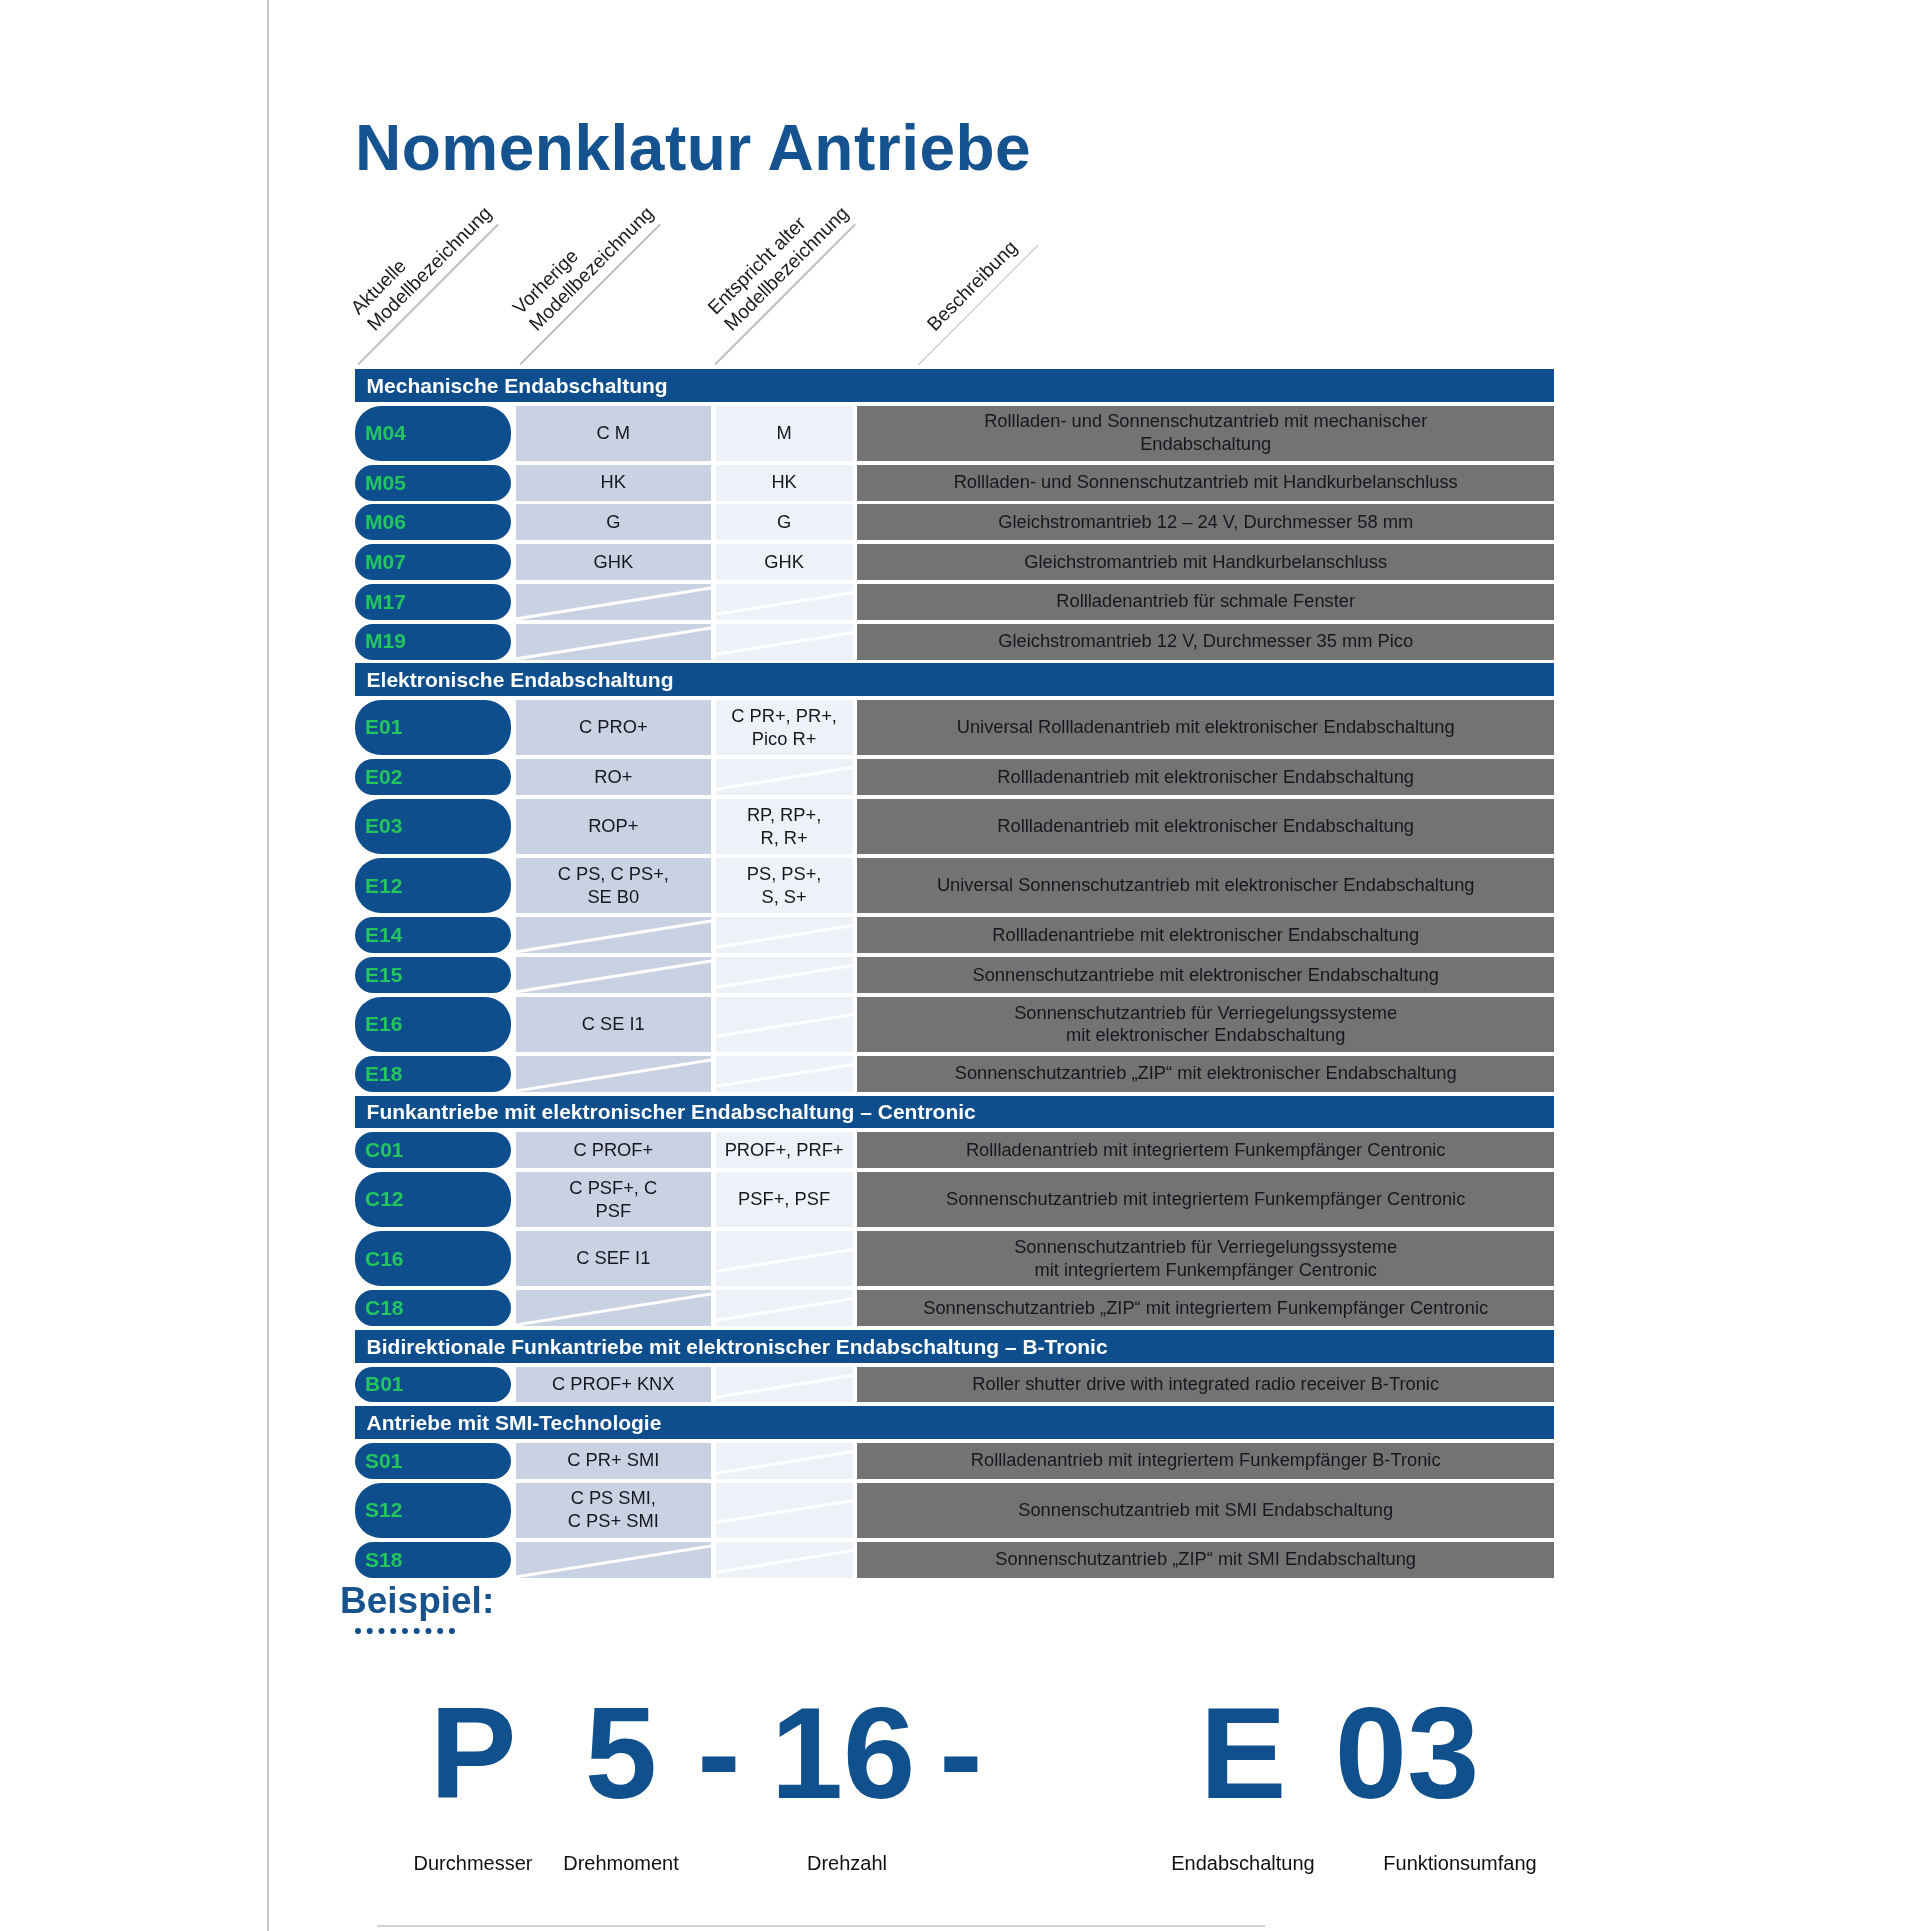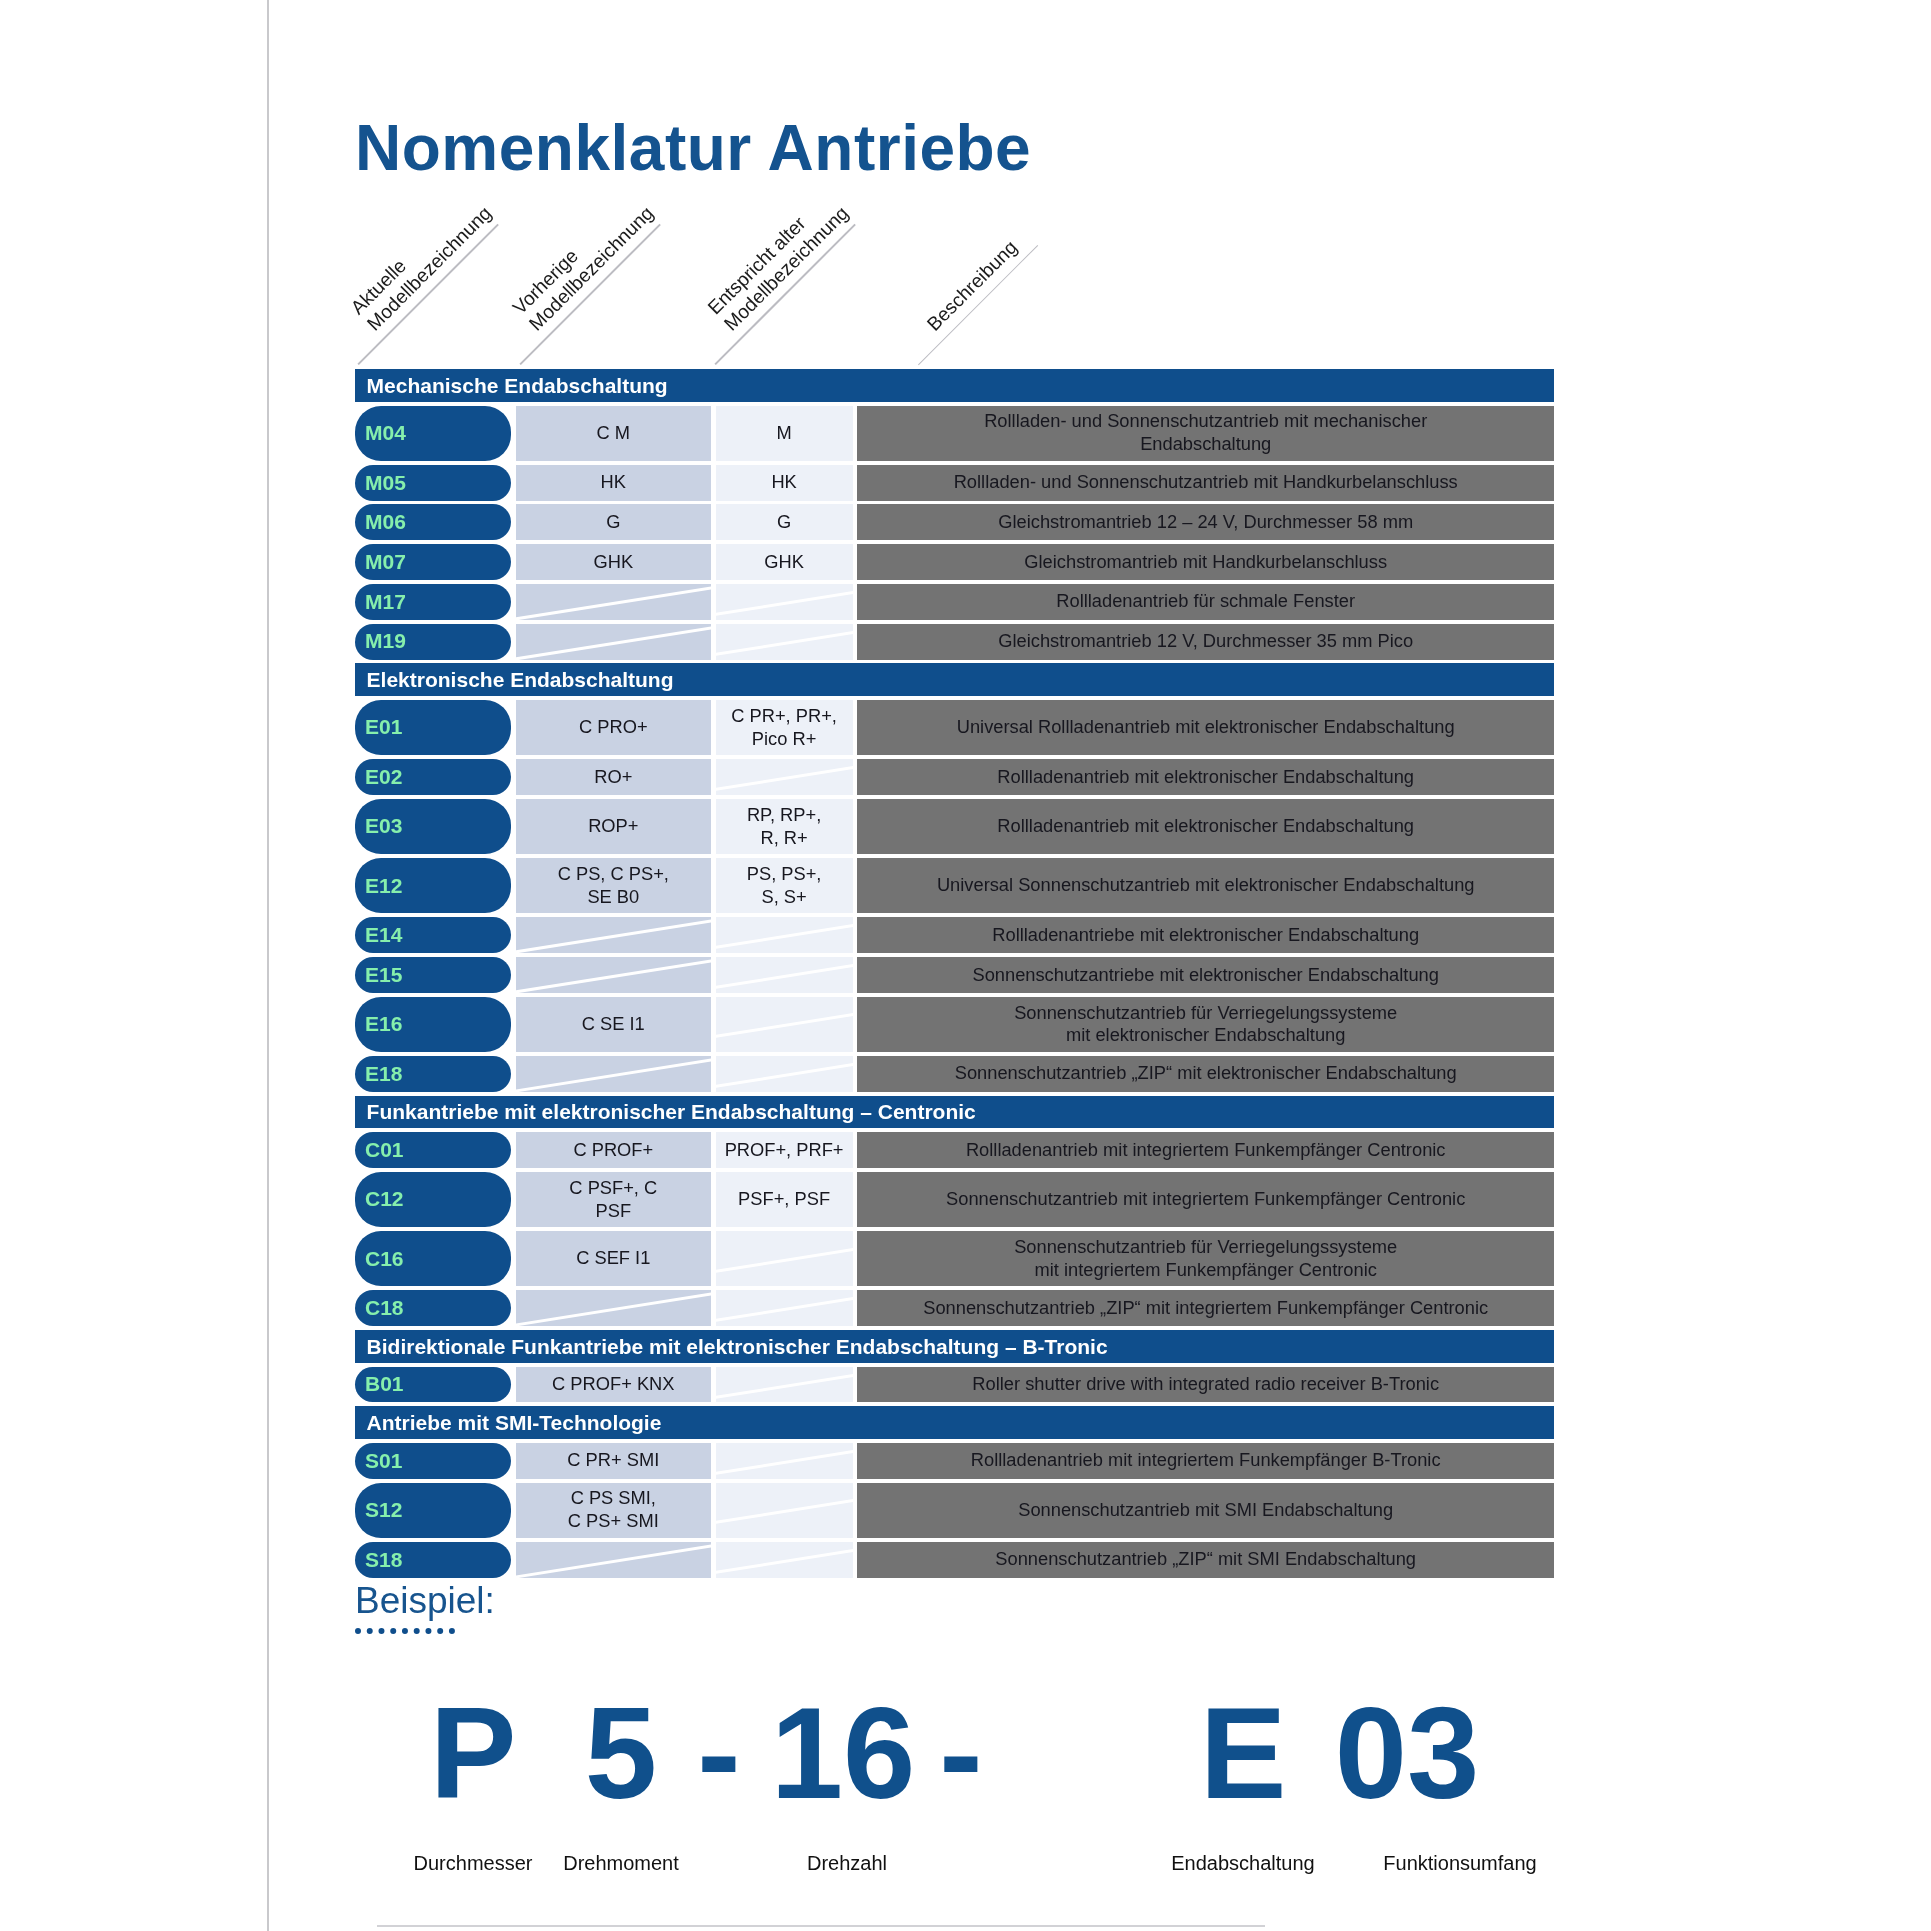--- a/index.html
+++ b/index.html
@@ -20,31 +20,31 @@
   .dh-line{height:1.9px;background:#bcbcc2;}
 
   
   .nom-table{position:absolute;left:355px;top:369px;width:1199px;}
   .secbar{background:#0f4e8c;color:#ffffff;font-weight:700;font-size:21px;
           padding:5.8px 11.6px 4.8px 11.6px;margin-bottom:3.9px;line-height:1.05;}
   .row{display:flex;gap:4.8px;margin-bottom:3.9px;}
   .cell{box-sizing:border-box;display:flex;align-items:center;justify-content:center;
         text-align:center;font-size:18.3px;line-height:1.25;color:#17171f;
         padding:4.8px 7.7px;min-height:33px;white-space:pre-line;}
-  .c1{width:156px;background:#0f4e8c;color:#86efac;font-weight:700;font-size:21px;
+  .c1{width:156px;background:#0f4e8c;color:#22c55e;font-weight:700;font-size:21px;
       justify-content:flex-start;text-align:left;padding-left:10px;border-radius:26px;}
   .c2{width:195px;background:#c9d2e3;}
   .c3{width:137px;background:#edf1f8;}
   .c4{flex:1;background:#737373;}
   .empty{position:relative;overflow:hidden;}
   .empty::after{content:"";position:absolute;left:-9.7px;right:-9.7px;top:50%;height:2.9px;
                 background:#ffffff;transform:rotate(-9deg);}
 
   
-  .beispiel{position:absolute;left:355px;top:1580px;font-size:37px;color:#17548e;}
+  .beispiel{position:absolute;left:340px;top:1580px;font-size:37px;color:#17548e;font-weight:bold;}
   .beispiel-dots{position:absolute;left:355px;top:1618px;width:100px;height:9.7px;
                  border-bottom:6.8px dotted #0f4e8c;}
   .code-part{position:absolute;top:1688px;transform:translateX(-50%);
              font-size:130px;font-weight:700;color:#10508c;line-height:1;}
   .field-label{position:absolute;top:1852px;transform:translateX(-50%);
                font-size:20px;color:#111;white-space:nowrap;}
 </style>
 </head>
 <body>
 

